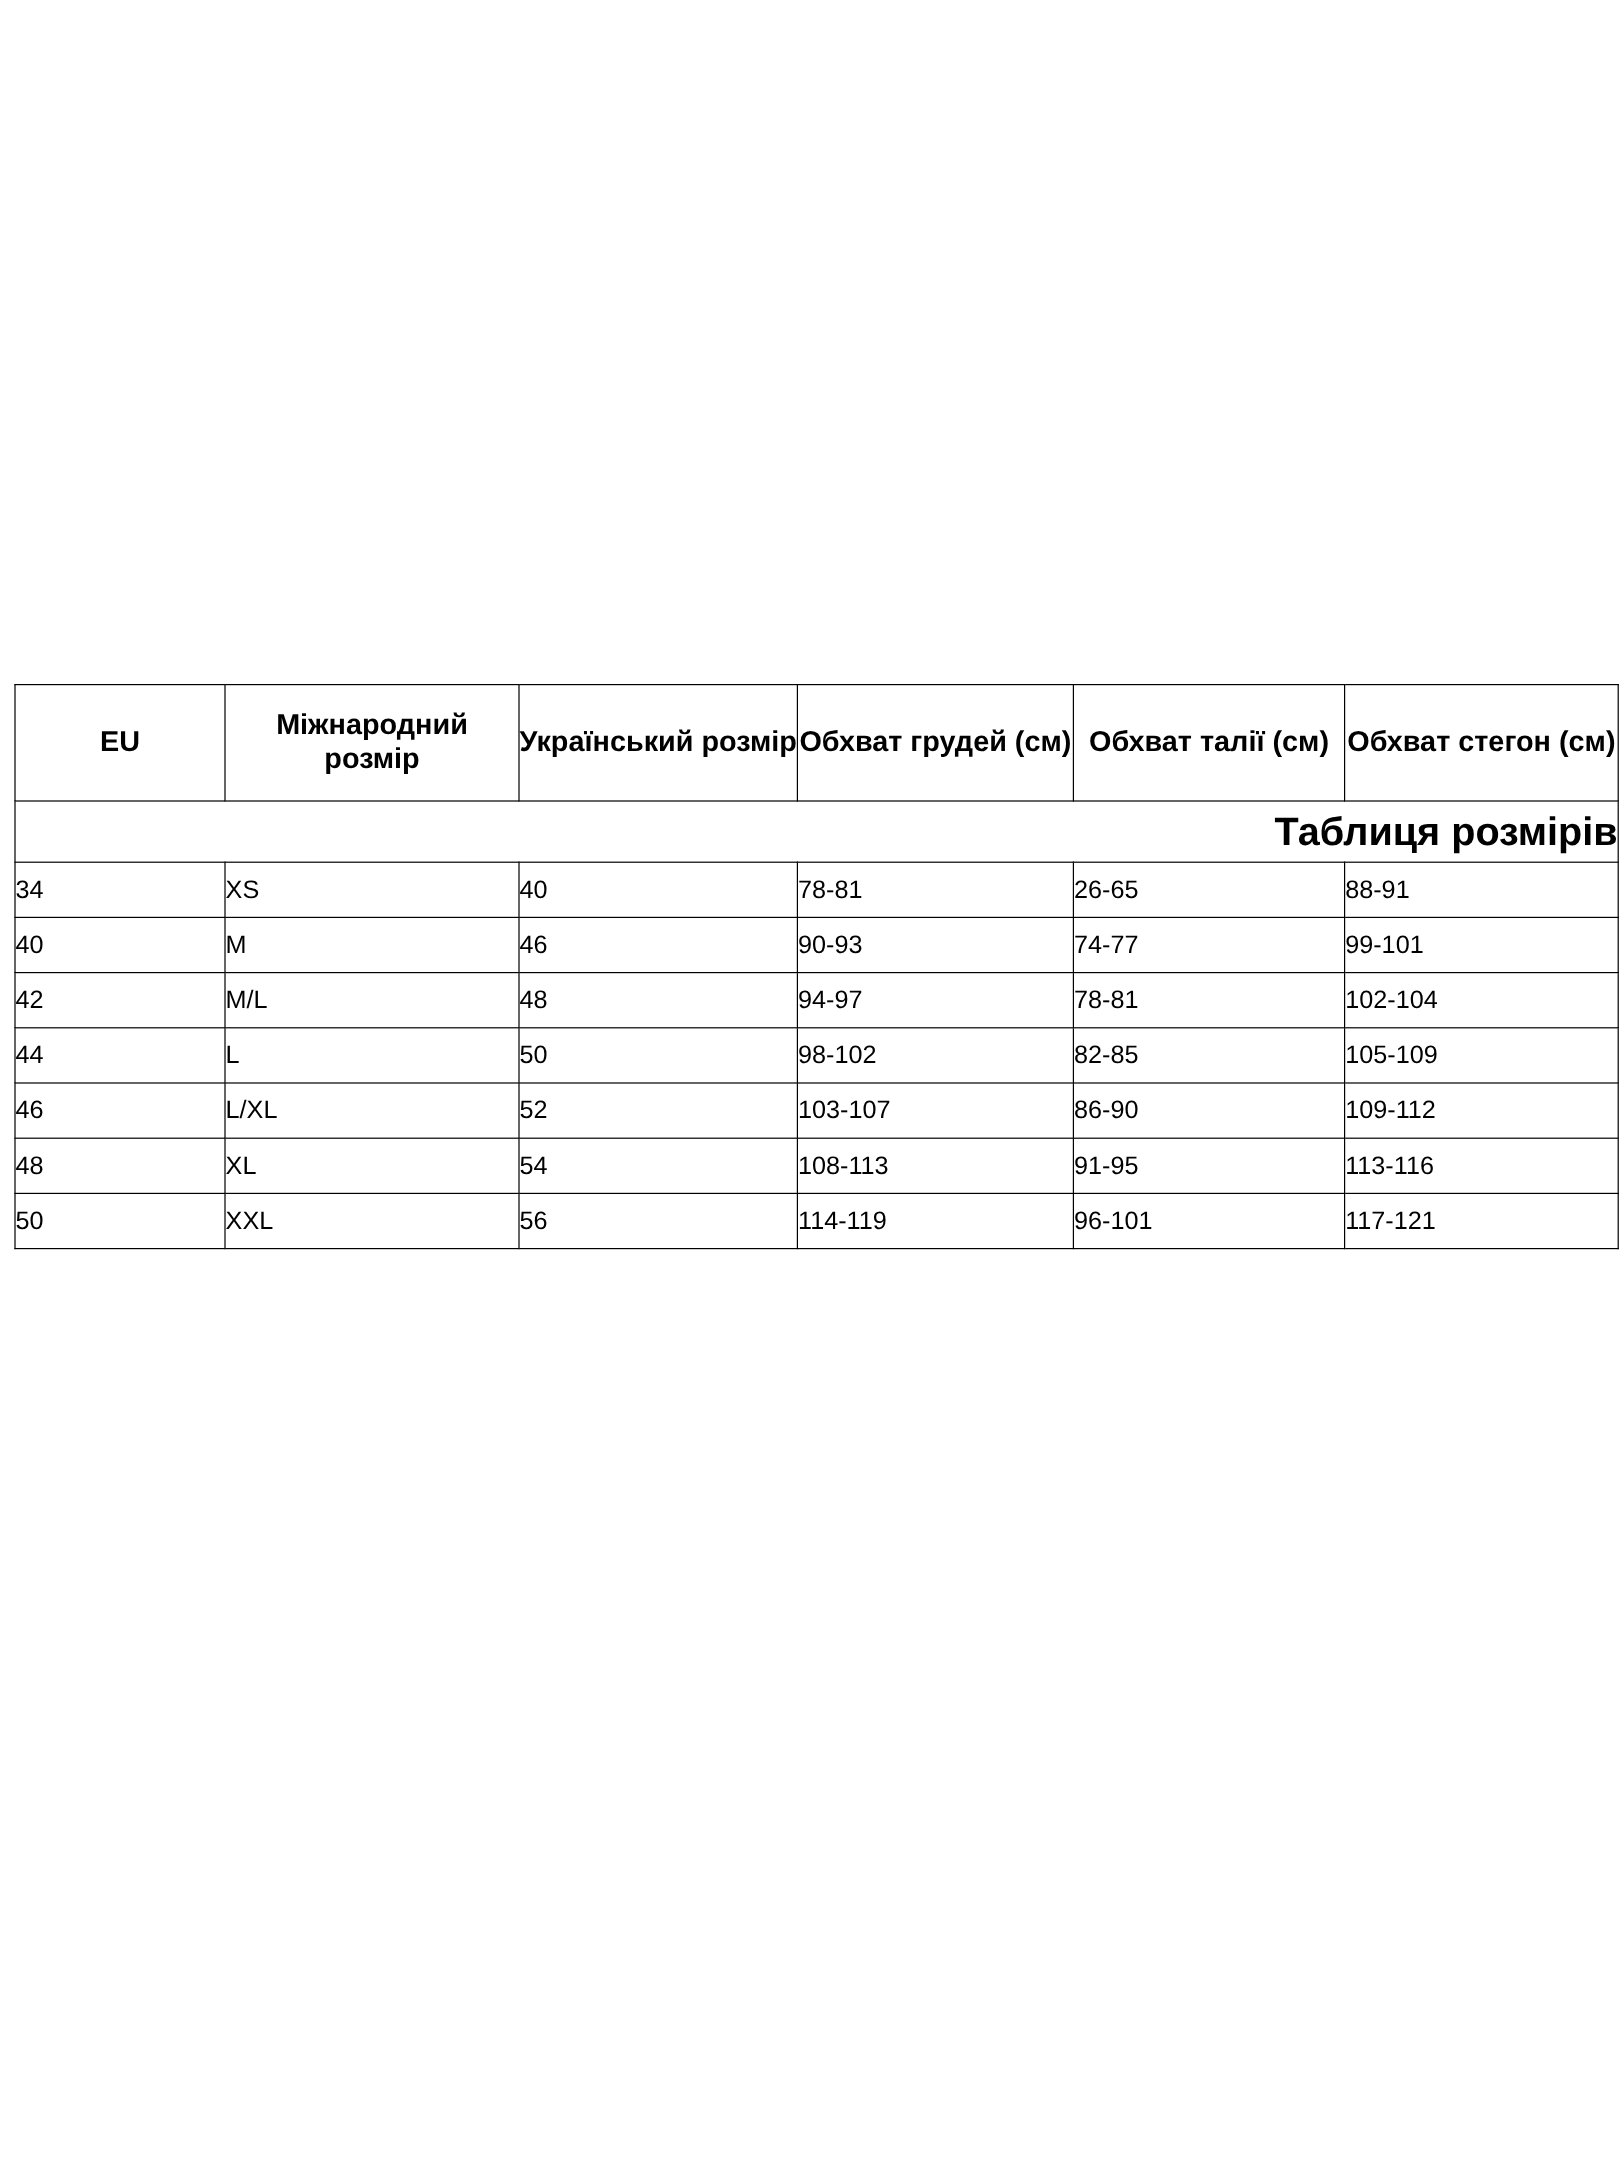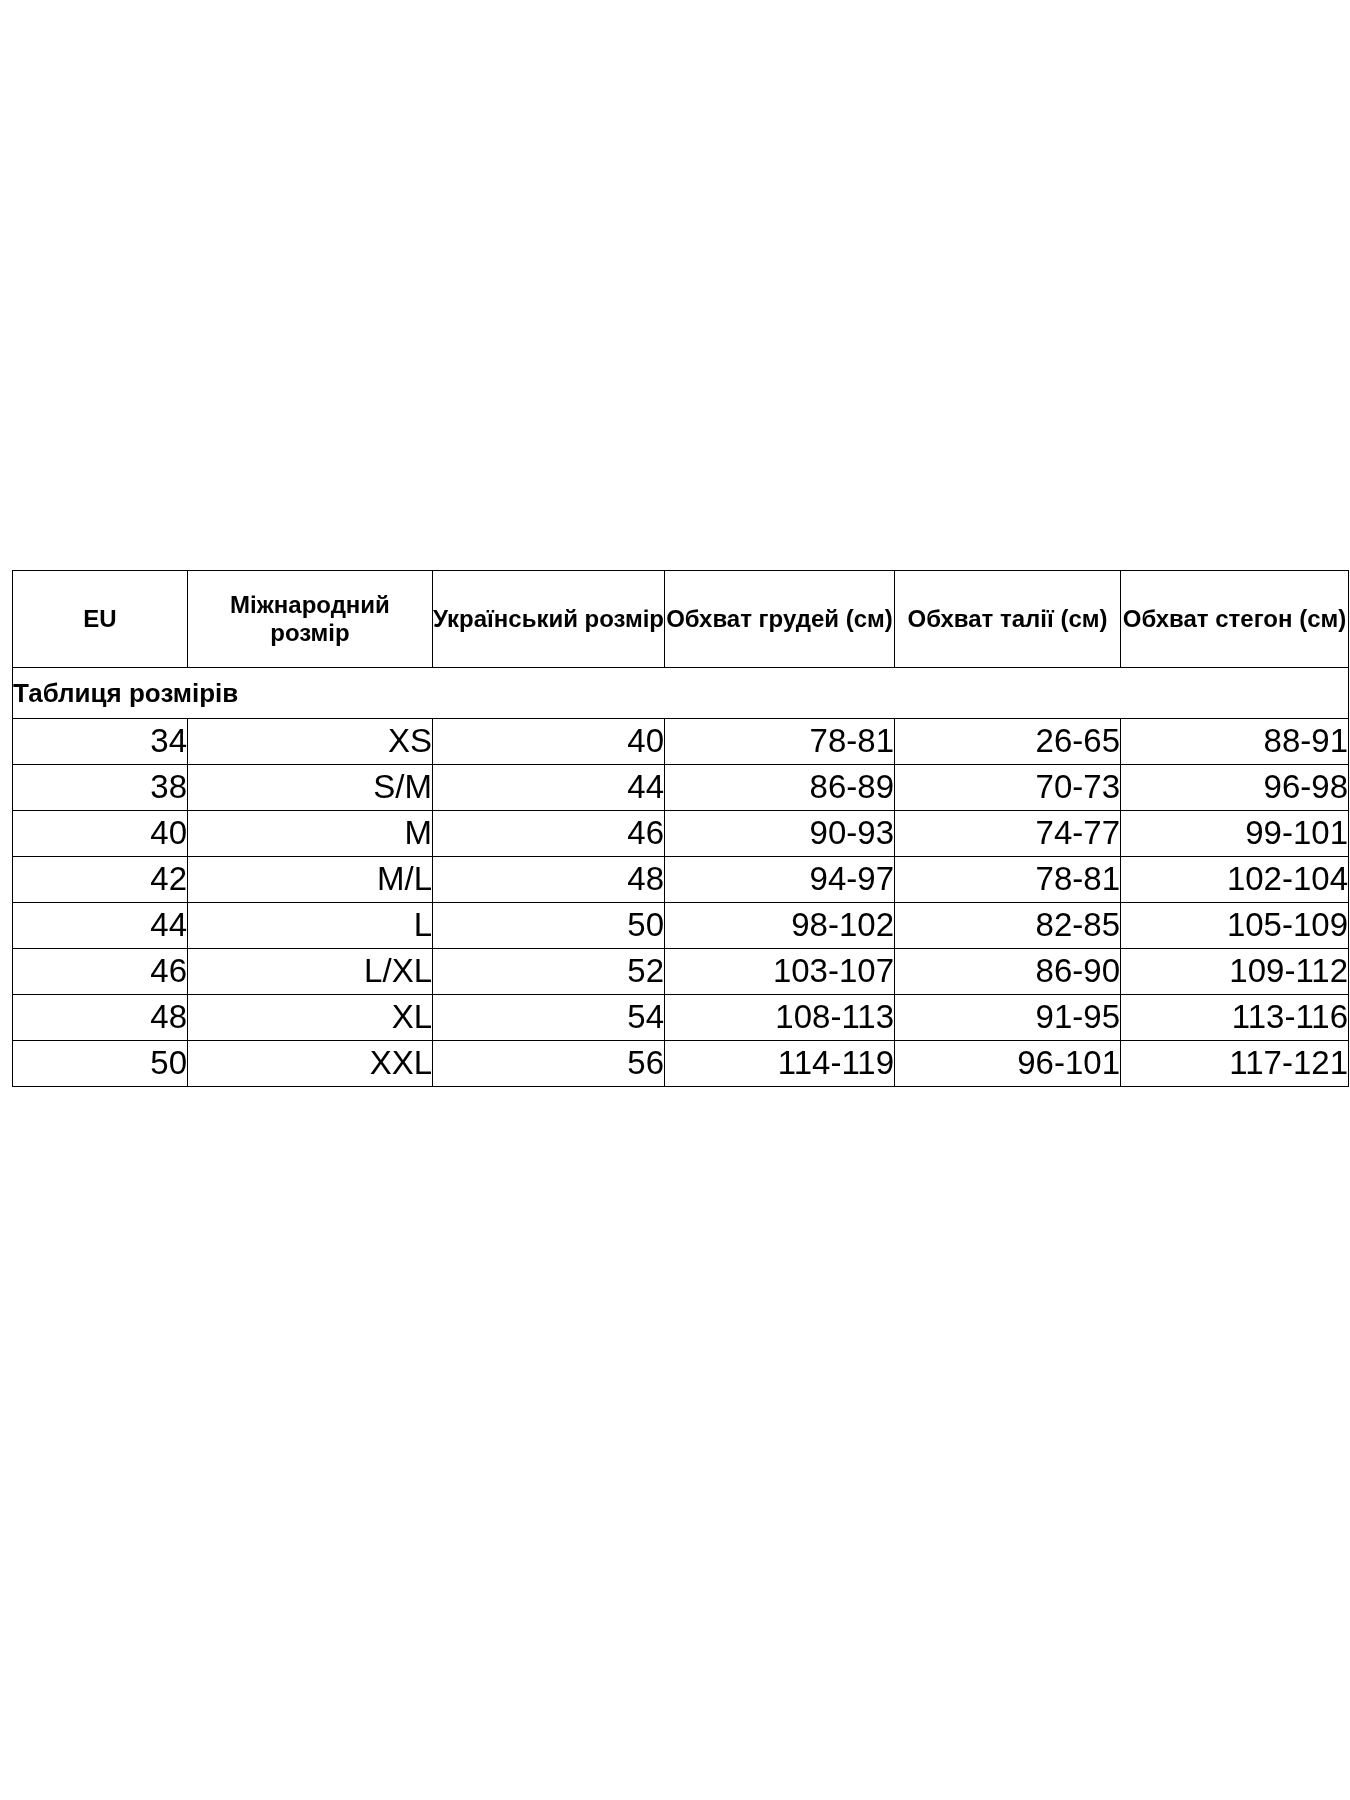--- a/index.html
+++ b/index.html
@@ -33,48 +33,48 @@
     border-collapse: collapse;
     table-layout: fixed;
     width: 1336px;
   }
   table.size-table td,
   table.size-table th {
     border: 1px solid #000000;
     padding: 0;
   }
   .caption-cell {
-    text-align: left;
+    text-align: right;
     font-weight: bold;
-    font-size: 26px;
+    font-size: 33px;
     height: 50px;
     line-height: 50px;
     border-left: 1px solid #000000;
     border-right: 1px solid #000000;
     border-top: 1px solid #000000;
     border-bottom: 1px solid #000000;
   }
   thead th {
     font-weight: bold;
     font-size: 24px;
     text-align: center;
     height: 96px;
     vertical-align: middle;
     padding: 2px 8px;
     line-height: 1.18;
   }
   thead th.left-head {
     text-align: right;
   }
   tbody td {
-    font-size: 33px;
+    font-size: 21px;
     height: 45px;
     vertical-align: middle;
     padding: 0 10px;
-    text-align: right;
+    text-align: left;
     line-height: 1.1;
   }
   col.c1 { width: 175px; }
   col.c2 { width: 245px; }
   col.c3 { width: 232px; }
   col.c4 { width: 230px; }
   col.c5 { width: 226px; }
   col.c6 { width: 228px; }
 </style>
 </head>
@@ -107,28 +107,20 @@
         </tr>
       </thead>
       <tbody>
         <tr>
           <td>34</td>
           <td>XS</td>
           <td>40</td>
           <td>78-81</td>
           <td>26-65</td>
           <td>88-91</td>
-        </tr>
-        <tr>
-          <td>38</td>
-          <td>S/M</td>
-          <td>44</td>
-          <td>86-89</td>
-          <td>70-73</td>
-          <td>96-98</td>
         </tr>
         <tr>
           <td>40</td>
           <td>M</td>
           <td>46</td>
           <td>90-93</td>
           <td>74-77</td>
           <td>99-101</td>
         </tr>
         <tr>

